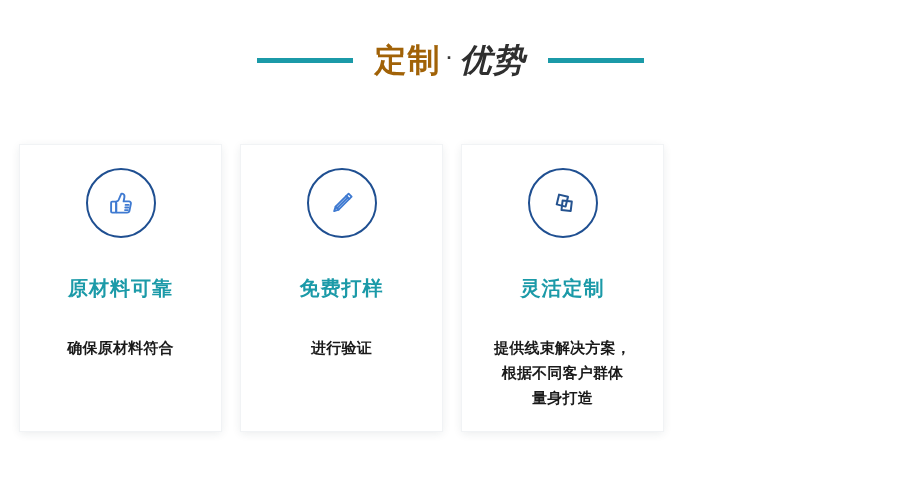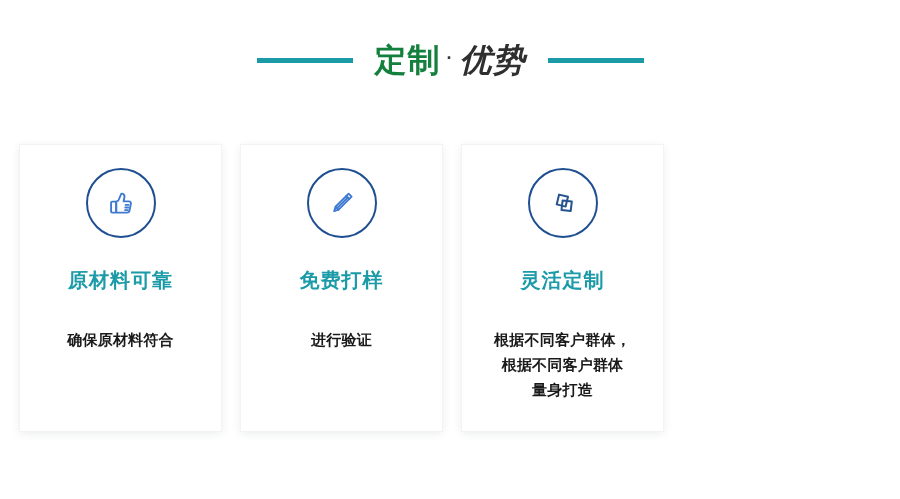--- a/index.html
+++ b/index.html
@@ -37,21 +37,21 @@
 
   .title-text {
     font-size: 32px;
     font-weight: bold;
     line-height: 1;
     letter-spacing: 1px;
     white-space: nowrap;
     display: flex;
     align-items: center;
   }
-  .title-accent { color: #15803d; text-align: right; }
+  .title-accent { color: #a16207; text-align: right; }
   .title-dot {
     color: #3a3a3a;
     font-size: 18px;
     padding: 0 6px;
     position: relative;
     top: -2px;
   }
   .title-main { color: #2f2f2f; font-style: italic; }
 
   
@@ -82,21 +82,21 @@
     border: 2px solid #1f4f91;
     border-radius: 50%;
     display: flex;
     align-items: center;
     justify-content: center;
     flex: 0 0 auto;
   }
   .icon-circle svg { display: block; }
 
   .card-title {
-    margin-top: 32px;
+    margin-top: 40px;
     font-size: 20px;
     font-weight: bold;
     color: #1b9aa8;
     letter-spacing: 1px;
     line-height: 1;
     white-space: nowrap;
   }
 
   .card-desc {
     margin-top: 37px;
@@ -163,19 +163,19 @@
     <div class="icon-circle">
       <span>
         <svg width="36" height="36" viewBox="0 0 36 36" fill="none" stroke="#24528f" stroke-width="2.0" stroke-linejoin="round" stroke-linecap="round">
           <path d="M14.1 9.6 L23.0 11.8 L20.6 21.6 L11.7 19.4 Z"></path>
           <path d="M17.6 15.6 L26.8 16.6 L25.7 26.0 L16.5 25.0 Z"></path>
         </svg>
       </span>
     </div>
     <div class="card-title">灵活定制</div>
     <div class="card-desc">
-      <span class="line">根据不同客户群体，</span>
+      <span class="line">提供线束解决方案，</span>
       <span class="line">根据不同客户群体</span>
       <span class="line">量身打造</span>
     </div>
   </div>
 
 </div>
 
 </body></html>

